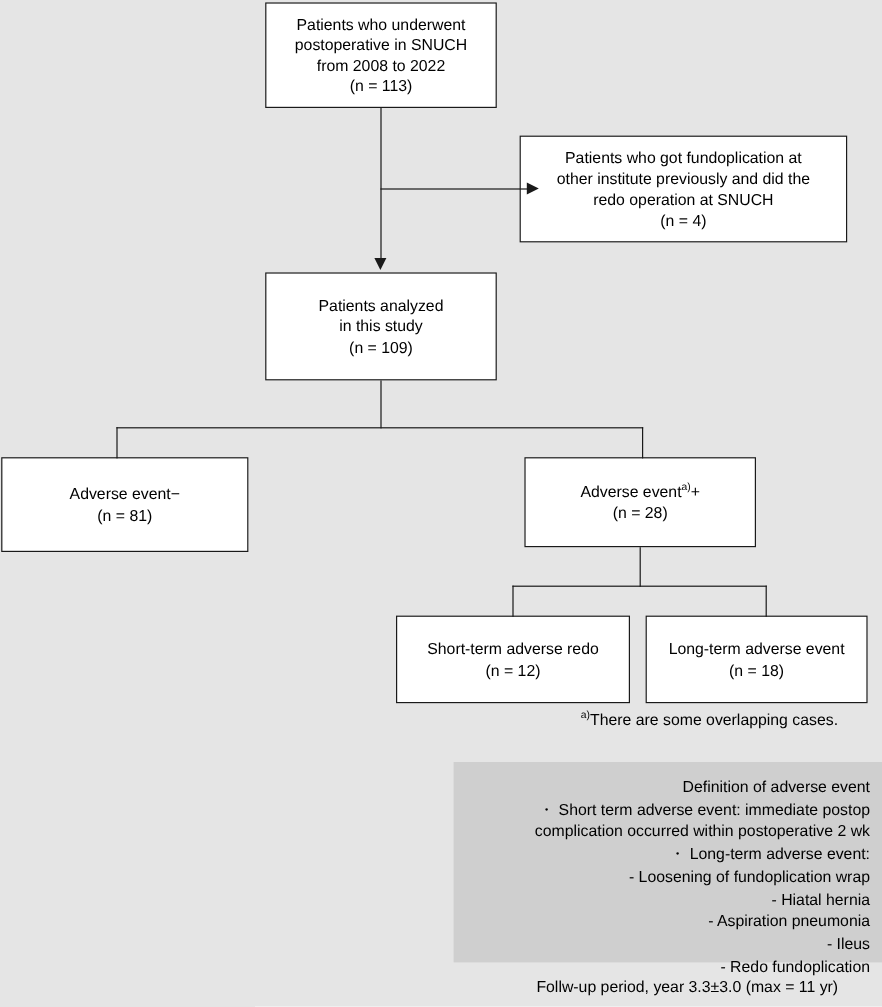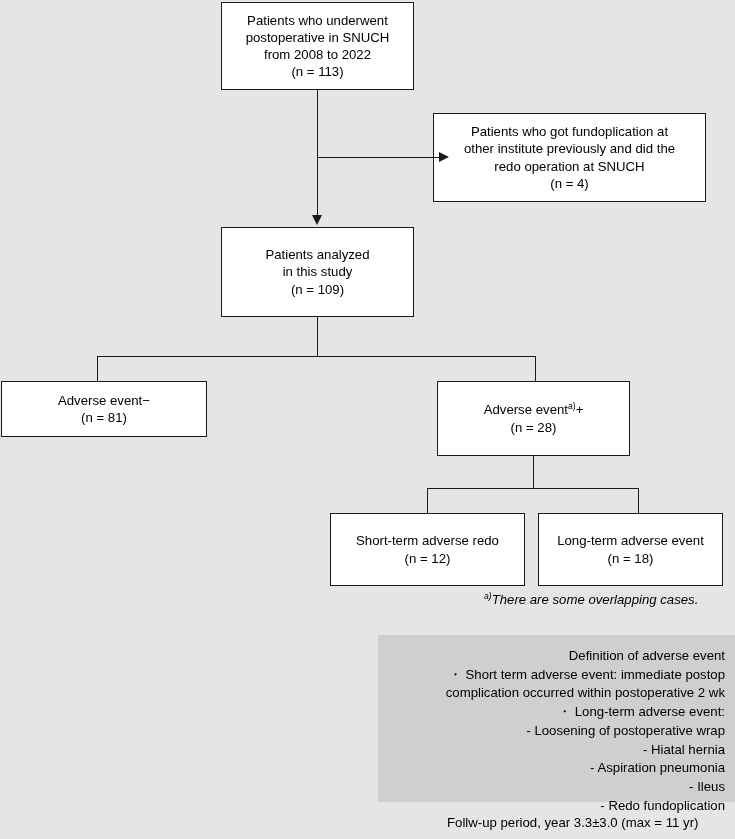--- a/index.html
+++ b/index.html
@@ -108,21 +108,21 @@
   </div>
 
   <div class="node" style="left:221px; top:227px; width:193px; height:90px;">
     <div class="inner">
       <div>Patients analyzed</div>
       <div>in this study</div>
       <div>(n = 109)</div>
     </div>
   </div>
 
-  <div class="node" style="left:1px; top:381px; width:206px; height:56px;">
+  <div class="node" style="left:1px; top:381px; width:206px; height:79px;">
     <div class="inner">
       <div>Adverse event−</div>
       <div>(n = 81)</div>
     </div>
   </div>
 
   <div class="node" style="left:437px; top:381px; width:193px; height:75px;">
     <div class="inner">
       <div><span>Adverse event</span><sup class="fn">a)</sup><span>+</span></div>
       <div>(n = 28)</div>
@@ -152,28 +152,28 @@
   <div class="line vline" style="left:317px; top:317px; height:40px;"></div>
   <div class="line hline" style="left:97px; top:356px; width:439px;"></div>
   <div class="line vline" style="left:97px; top:356px; height:26px;"></div>
   <div class="line vline" style="left:534.6px; top:356px; height:26px;"></div>
 
   <div class="line vline" style="left:533px; top:456px; height:33px;"></div>
   <div class="line hline" style="left:427px; top:488px; width:212px;"></div>
   <div class="line vline" style="left:427px; top:488px; height:26px;"></div>
   <div class="line vline" style="left:637.6px; top:488px; height:26px;"></div>
 
-  <div class="footnote" style="left:484px; top:592px;font-style:italic;"><sup class="fn">a)</sup><span>There are some overlapping cases.</span></div>
+  <div class="footnote" style="left:484px; top:592px;"><sup class="fn">a)</sup><span>There are some overlapping cases.</span></div>
 
   <div class="defbox" style="left:378px; top:635px; width:357px; height:167px;">
     <div class="dl">Definition of adverse event</div>
     <div class="dl lvl1">・ Short term adverse event: immediate postop</div>
     <div class="dl cont">complication occurred within postoperative 2 wk</div>
     <div class="dl lvl1">・ Long-term adverse event:</div>
-    <div class="dl lvl2">- Loosening of postoperative wrap</div>
+    <div class="dl lvl2">- Loosening of fundoplication wrap</div>
     <div class="dl lvl2">- Hiatal hernia</div>
     <div class="dl lvl2">- Aspiration pneumonia</div>
     <div class="dl lvl2">- Ileus</div>
     <div class="dl lvl2">- Redo fundoplication</div>
   </div>
 
   <div class="followup" style="left:447px; top:815px;">Follw-up period, year 3.3±3.0 (max = 11 yr)</div>
 
 </div>
 

